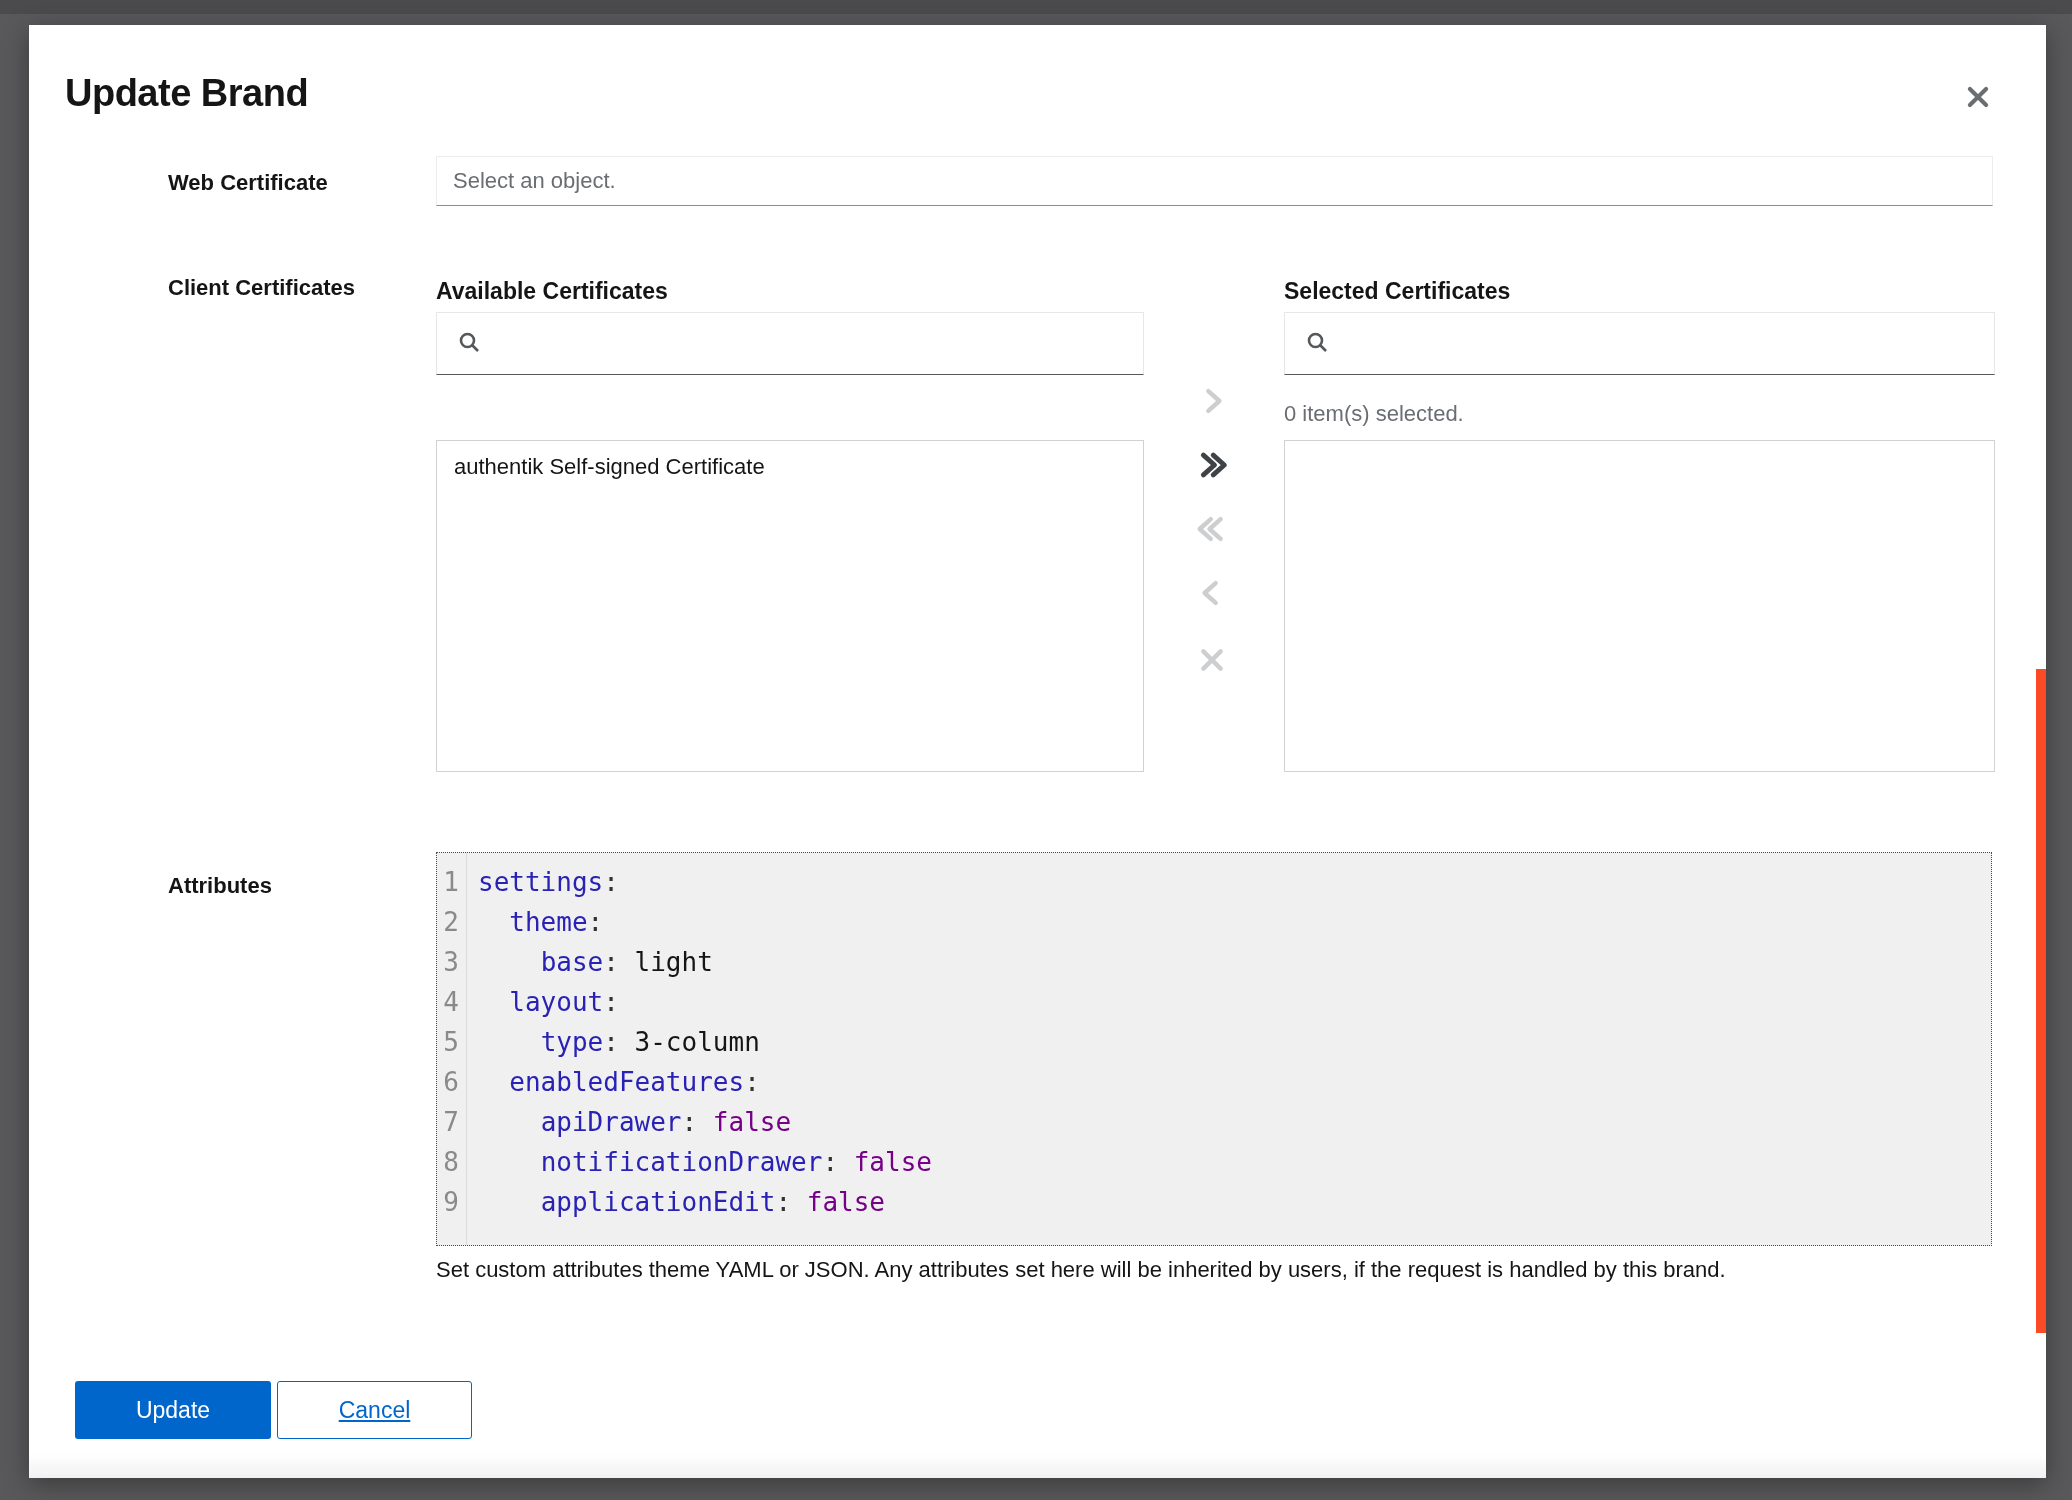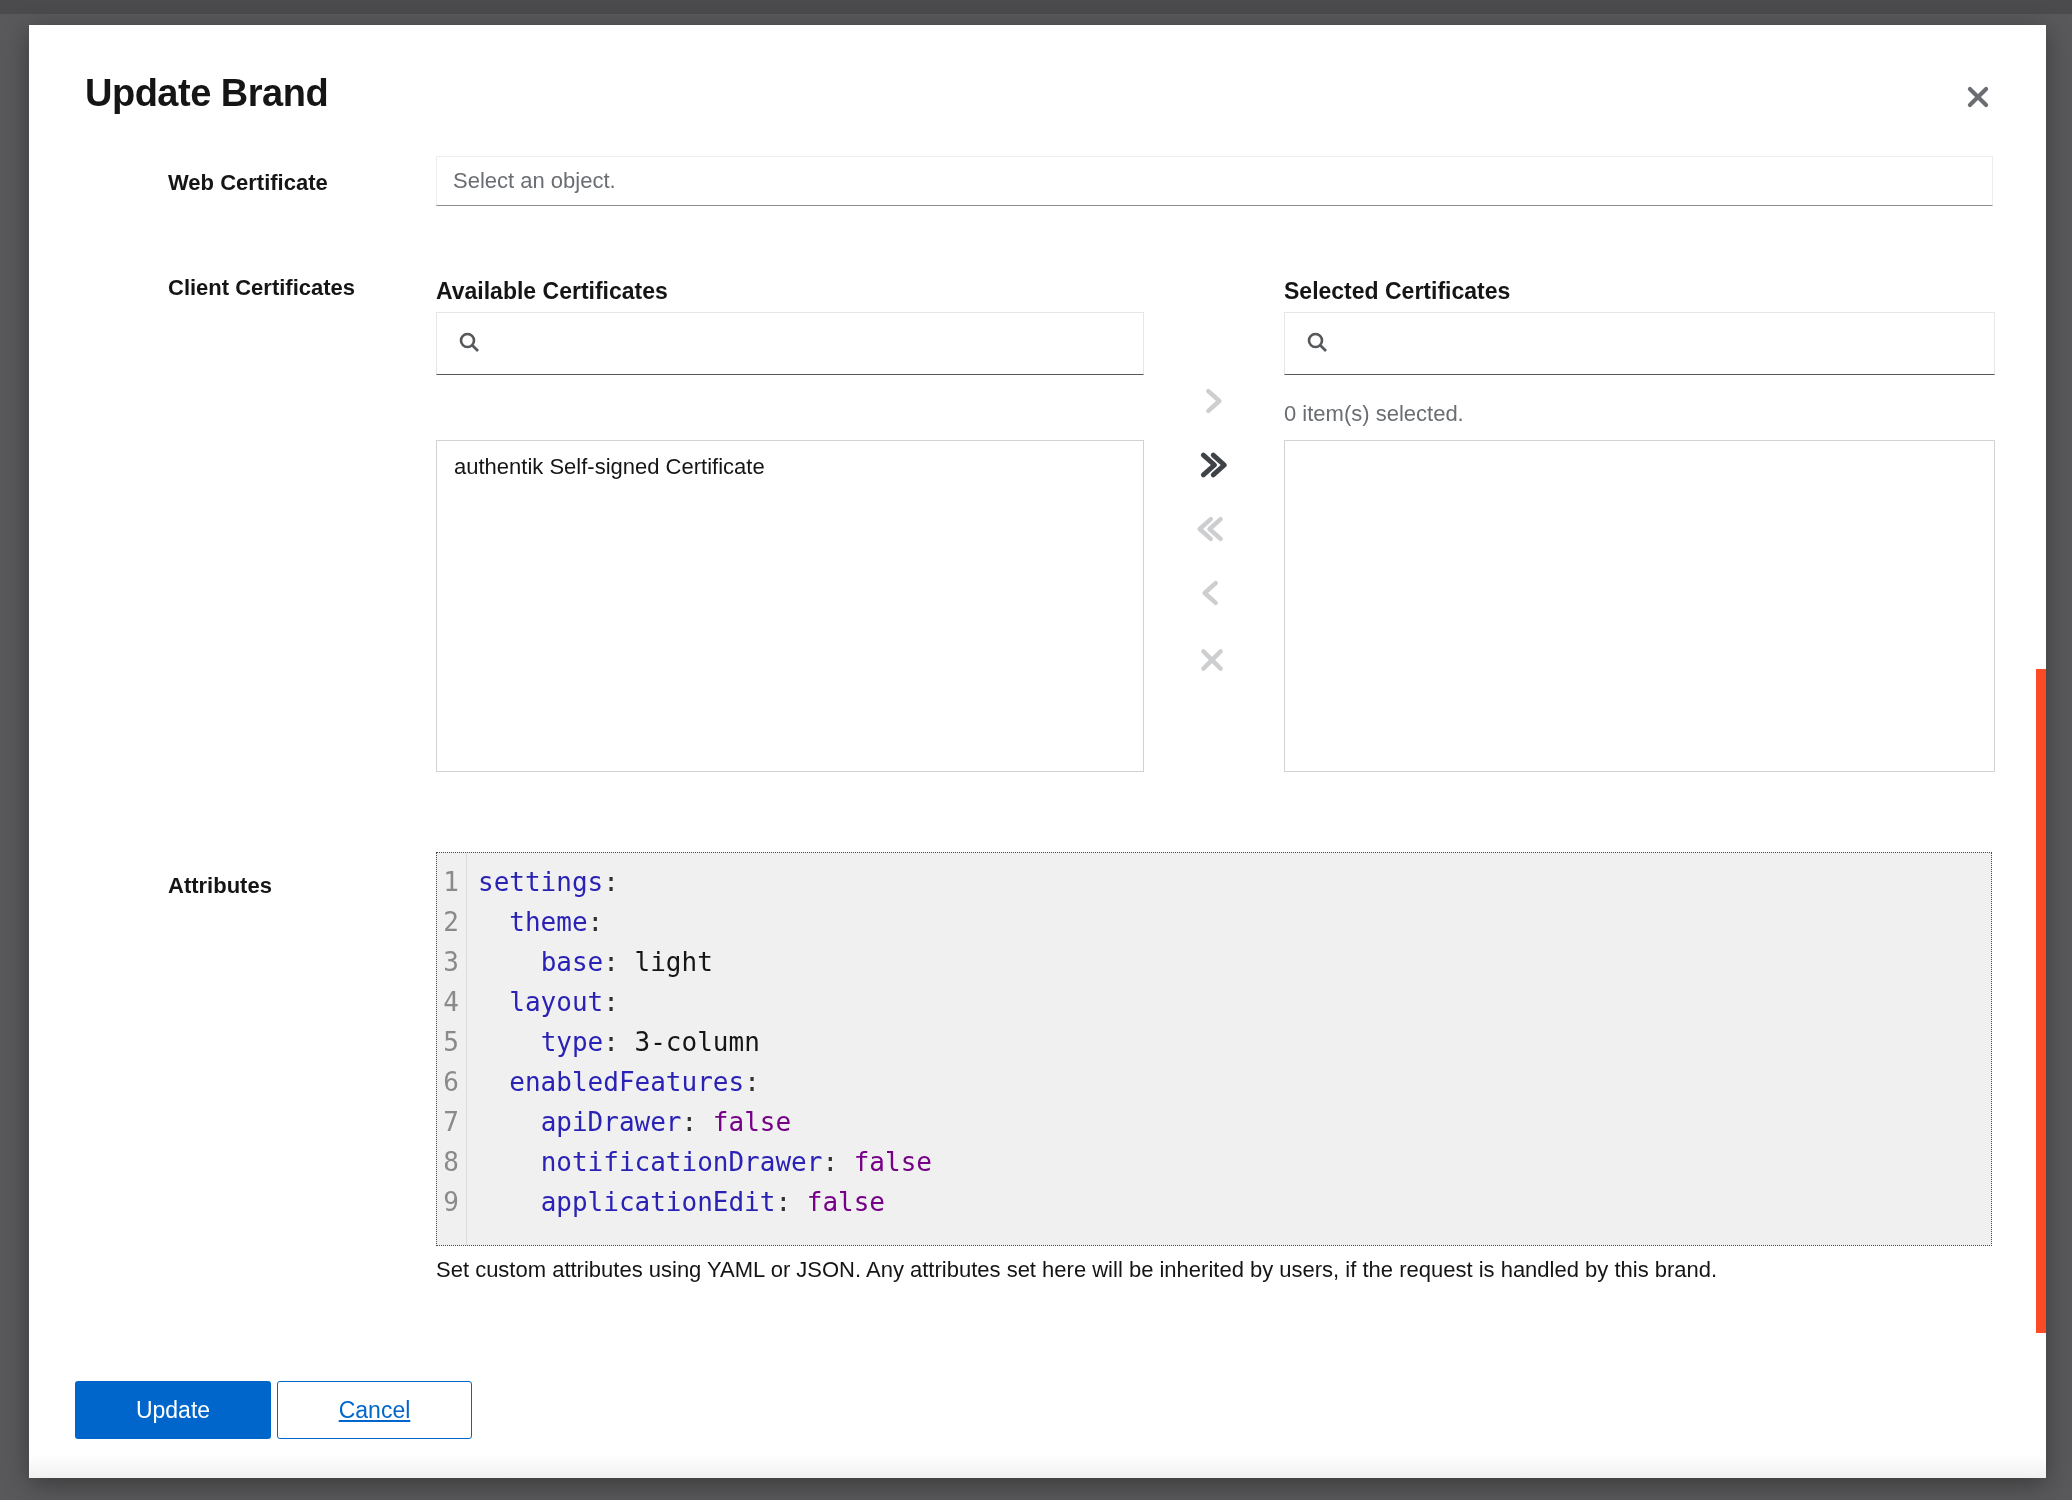--- a/index.html
+++ b/index.html
@@ -20,21 +20,21 @@
   .backdrop-top{
     position:absolute;left:0;top:0;width:2072px;height:14px;
     background:#4b4b4d;
   }
   .modal{
     position:absolute;left:29px;top:25px;width:2017px;height:1453px;
     background:#ffffff;
     box-shadow:0 6px 24px rgba(0,0,0,0.35);
   }
   .modal-title{
-    position:absolute;left:56px;top:47px;
+    position:absolute;left:36px;top:47px;
     font-size:38px;line-height:42px;font-weight:600;letter-spacing:-0.5px;color:#151515;
   }
   .close-btn{
     position:absolute;left:1928px;top:52px;width:42px;height:42px;
     background:none;border:none;cursor:pointer;color:#6a6e73;
     display:flex;align-items:center;justify-content:center;
   }
   .form-label{
     position:absolute;left:139px;
     font-size:22px;font-weight:600;color:#151515;line-height:26px;
@@ -229,21 +229,21 @@
         <div class="codeline">    <span class="tok-key">base</span><span class="tok-punc">:</span> <span class="tok-plain">light</span></div>
         <div class="codeline">  <span class="tok-key">layout</span><span class="tok-punc">:</span></div>
         <div class="codeline">    <span class="tok-key">type</span><span class="tok-punc">:</span> <span class="tok-plain">3-column</span></div>
         <div class="codeline">  <span class="tok-key">enabledFeatures</span><span class="tok-punc">:</span></div>
         <div class="codeline">    <span class="tok-key">apiDrawer</span><span class="tok-punc">:</span> <span class="tok-bool">false</span></div>
         <div class="codeline">    <span class="tok-key">notificationDrawer</span><span class="tok-punc">:</span> <span class="tok-bool">false</span></div>
         <div class="codeline">    <span class="tok-key">applicationEdit</span><span class="tok-punc">:</span> <span class="tok-bool">false</span></div>
       </div>
   </div>
 
-  <p class="helper-text">Set custom attributes using YAML or JSON. Any attributes set here will be inherited by users, if the request is handled by this brand.</p>
+  <p class="helper-text">Set custom attributes theme YAML or JSON. Any attributes set here will be inherited by users, if the request is handled by this brand.</p>
 
   <button class="btn btn-primary">Update</button>
   <button class="btn btn-secondary">Cancel</button>
 
   <div class="bottom-strip"></div>
 </div>
 
 <div class="alert-bar"></div>
 
 </body></html>

